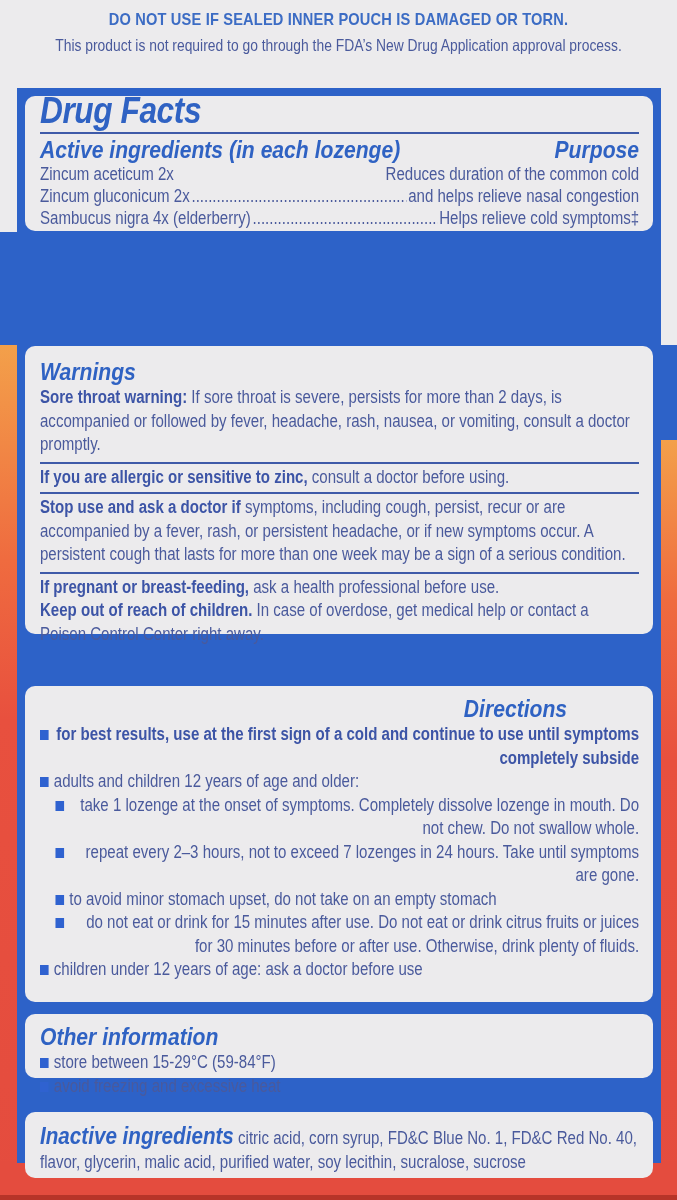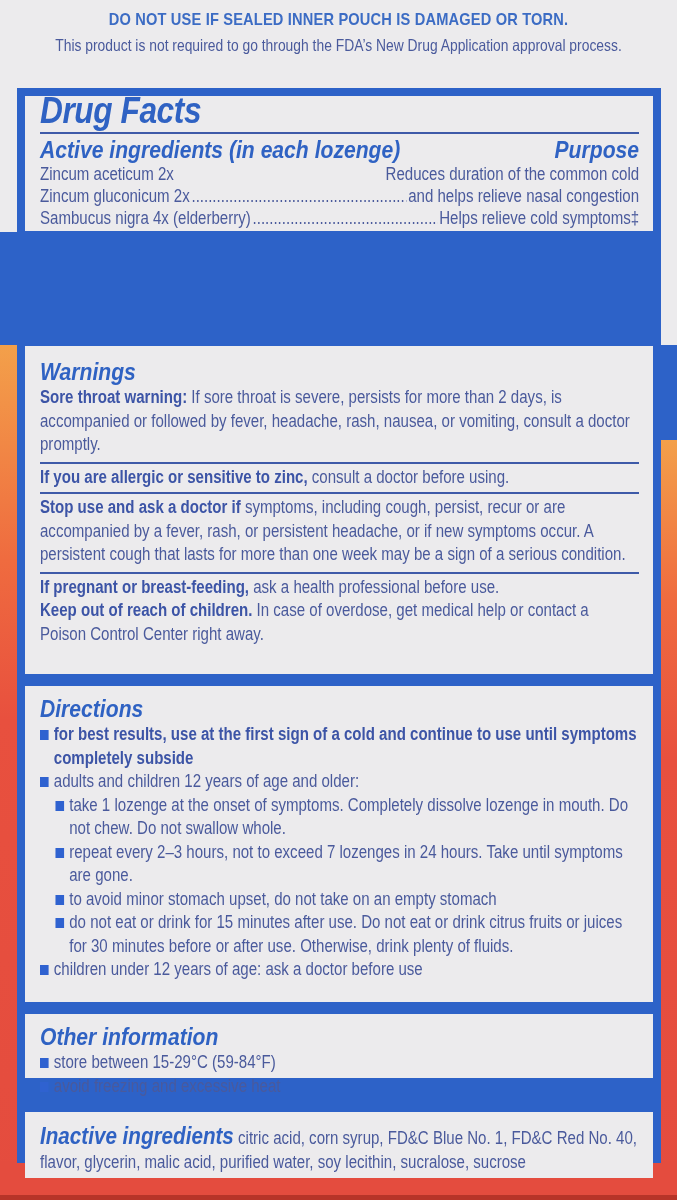--- a/index.html
+++ b/index.html
@@ -30,21 +30,21 @@
     position:absolute; top:36px; left:0; width:677px; text-align:center;
     font-size:16.5px; color:#4a5a9c;
     transform:scaleX(0.84); transform-origin:center;
   }
   .frame {
     position:absolute; left:17px; top:88px; width:644px; height:1075px;
     background:#2d62c8;
   }
   .panel {
     position:absolute; left:8px; width:628px; background:#ecebed;
-    box-sizing:border-box; padding:0 14px 0 15px;
+    box-sizing:border-box; padding:0 14px 0 15px;border-radius:10px;
   }
   .h-title {
     font-style:italic; font-weight:bold; color:#2f62c3;
     font-size:36px; line-height:36px; letter-spacing:-0.5px;
     transform:scaleX(0.88); transform-origin:left;
   }
   .h-sec {
     font-style:italic; font-weight:bold; color:#2f62c3;
     font-size:24px; line-height:26px;
     transform:scaleX(0.88); transform-origin:left; white-space:nowrap;
@@ -96,21 +96,21 @@
       </div>
       <div class="row">
         <span>Sambucus nigra 4x (elderberry)</span>
         <span style="flex:1;overflow:hidden;margin:0 2px;">........................................................................</span>
         <span>Helps relieve cold symptoms‡</span>
       </div>
     </div>
   </div>
 
 
-  <div class="panel" style="top:258px;height:328px;padding-top:13px;">
+  <div class="panel" style="top:258px;height:288px;padding-top:13px;">
     <div class="h-sec">Warnings</div>
     <div class="txt" style="margin-top:1px;">
       <span class="b">Sore throat warning:</span><span> If sore throat is severe, persists for more than 2 days, is accompanied or followed by fever, headache, rash, nausea, or vomiting, consult a doctor promptly.</span>
     </div>
     <div class="rule" style="margin-top:5px;"></div>
     <div class="txt" style="margin-top:2px;">
       <span class="b">If you are allergic or sensitive to zinc,</span><span> consult a doctor before using.</span>
     </div>
     <div class="rule" style="margin-top:3px;"></div>
     <div class="txt" style="margin-top:2px;">
@@ -118,21 +118,21 @@
     </div>
     <div class="rule" style="margin-top:5px;"></div>
     <div class="txt" style="margin-top:2px;">
       <span class="b">If pregnant or breast-feeding,</span><span> ask a health professional before use.</span>
     </div>
     <div class="txt">
       <span class="b">Keep out of reach of children.</span><span> In case of overdose, get medical help or contact a Poison Control Center right away.</span>
     </div>
   </div>
 
-  <div class="panel" style="top:598px;height:316px;padding-top:10px;">
+  <div class="panel" style="top:598px;height:316px;padding-top:10px;text-align:right;">
     <div class="h-sec">Directions</div>
     <div style="transform:scaleX(0.86);transform-origin:left;width:116.3%;font-size:17.5px;line-height:23.5px;margin-top:1px;">
       <div class="bul b">
         <span class="sq"></span>
         <span>for best results, use at the first sign of a cold and continue to use until symptoms completely subside</span>
       </div>
       <div class="bul">
         <span class="sq"></span>
         <span>adults and children 12 years of age and older:</span>
       </div>

